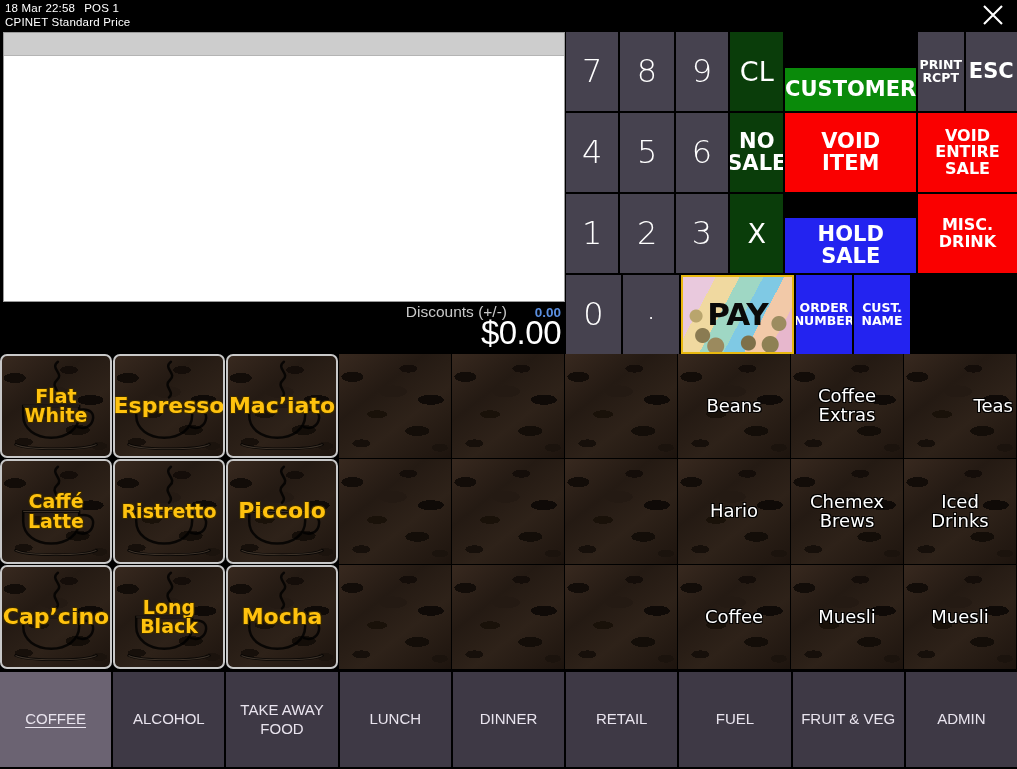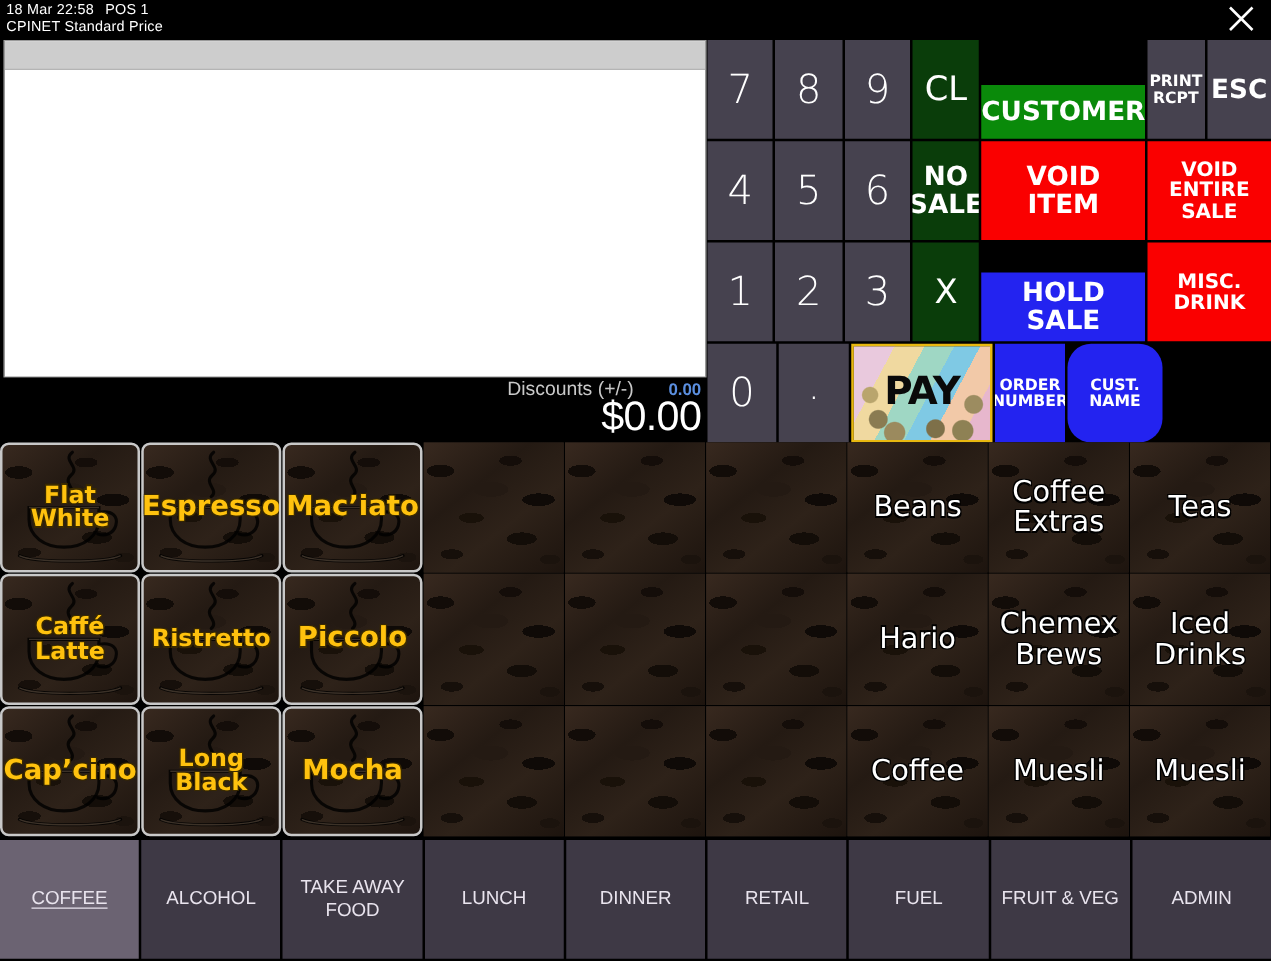--- a/index.html
+++ b/index.html
@@ -79,21 +79,21 @@
   .key.gray    { background:#46424f; }
   .k-md { font-size:21px; font-weight:bold; }
   .k-sm { font-size:16px; font-weight:bold; }
   .k-xs { font-size:12.5px; font-weight:bold; }
   .k-cl { font-size:27px; }
   .w1 { width:55px; } .w2 { width:56px; } .w3 { width:55px; }
   .w-cl { width:56px; } .w-cust { width:137px;margin-top:36px; }
   .w-print { width:48px; } .w-esc { width:54px; }
   .w-void { width:137px; } .w-vend { width:104px; }
   .w-hold { width:137px;margin-top:24px; } .w-misc { width:104px; }
-  .w-pay { width:113px; } .w-ord { width:56px; } .w-cn { width:76px;border-radius:19px; } .w-tab { width:104px; }
+  .w-pay { width:113px; } .w-ord { width:56px; } .w-cn { width:56px; } .w-tab { width:104px; }
 
   
   .key.pay {
     position:relative; border:2px solid #e8b810; padding:0;
     background:
       radial-gradient(circle at 18% 78%, #8a7b52 0 7px, rgba(0,0,0,0) 8px),
       radial-gradient(circle at 30% 92%, #9b8a5e 0 8px, rgba(0,0,0,0) 9px),
       radial-gradient(circle at 60% 88%, #7e7049 0 7px, rgba(0,0,0,0) 8px),
       radial-gradient(circle at 80% 90%, #8e8154 0 8px, rgba(0,0,0,0) 9px),
       radial-gradient(circle at 88% 62%, #9c8c60 0 7px, rgba(0,0,0,0) 8px),
@@ -130,21 +130,21 @@
   }
   .cell.raised { border:2px solid #c8c8c8; border-radius:7px; }
   .cell .cup { position:absolute; left:0; top:0; width:100%; height:100%; opacity:.95; }
   .cell .lbl { position:relative; z-index:2; padding:0 3px; }
   .lbl.coffee {
     color:#ffc20e; font-size:22px; font-weight:bold; line-height:1.02;
     font-family:"DejaVu Sans", sans-serif;
     text-shadow:-1px -1px 0 #3a2a00, 1px -1px 0 #3a2a00, -1px 1px 0 #3a2a00, 1px 1px 0 #3a2a00;
   }
   .lbl.cat {
-    color:#fff; font-size:23px; line-height:1.05;
+    color:#fff; font-size:18px; line-height:1.05;
     font-family:"DejaVu Sans", sans-serif;
     text-shadow:-1px -1px 0 #000, 1px -1px 0 #000, -1px 1px 0 #000, 1px 1px 0 #000;
   }
 
   
   #tabs { position:absolute; left:0; top:672px; width:1017px; height:95px; display:flex; }
   .tab {
     flex:1 1 0; margin-right:2px; height:95px;
     display:flex; align-items:center; justify-content:center; text-align:center;
     background:#3e3945; color:#e9e4ee; font-size:15px; line-height:1.22;
@@ -321,21 +321,21 @@
       </div>
       <div class="cell tex" style="left: 339px; top: 0px; width: 112px; height: 104px;"></div>
       <div class="cell tex" style="left: 452px; top: 0px; width: 112px; height: 104px;"></div>
       <div class="cell tex" style="left: 565px; top: 0px; width: 112px; height: 104px;"></div>
       <div class="cell tex" style="left: 678px; top: 0px; width: 112px; height: 104px;">
         <span class="lbl cat">Beans</span>
       </div>
       <div class="cell tex" style="left: 791px; top: 0px; width: 112px; height: 104px;">
         <span class="lbl cat">Coffee<br>Extras</span>
       </div>
-      <div class="cell tex" style="left: 904px; top: 0px; width: 112px; height: 104px;">
+      <div class="cell tex" style="left: 904px; top: 0px; width: 112px; height: 104px; justify-content: flex-end;">
         <span class="lbl cat">Teas</span>
       </div>
       <div class="cell tex raised" style="left: 0px; top: 105px; width: 112px; height: 105px;">
         <span>
           <svg class="cup" viewBox="0 0 112 104" preserveAspectRatio="none">
             <g fill="none" stroke="#000000" stroke-width="2.6" stroke-linecap="round" opacity="0.85">
               <path d="M58 6 c-9 7 7 12 -1 19 c-8 7 6 12 -1 18"></path>
               <path d="M22 52 h58 v10 c0 14 -13 23 -29 23 c-16 0 -29 -9 -29 -23 z"></path>
               <path d="M80 56 c12 -2 16 4 14 11 c-2 7 -9 9 -15 7"></path>
               <path d="M14 92 c12 6 72 6 84 0"></path>

